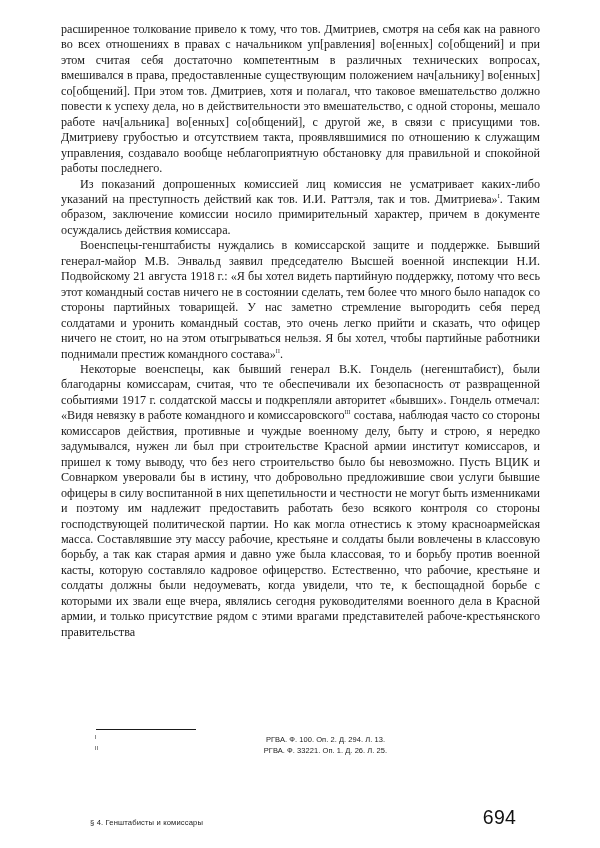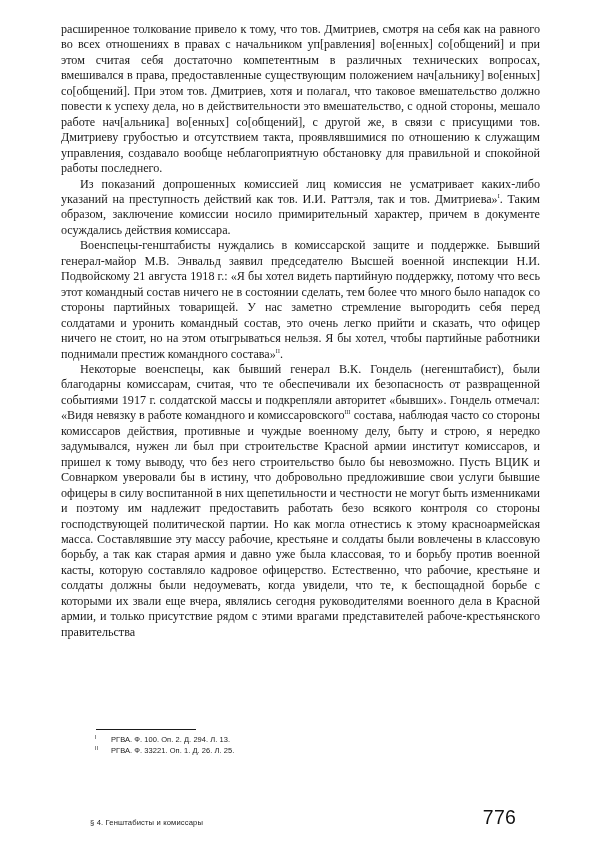--- a/index.html
+++ b/index.html
@@ -51,20 +51,21 @@
     width: 100px;
     height: 0;
     border-top: 1px solid #1a1a1a;
     margin: 0 0 4px 35px;
   }
   .footnotes {
     font-family: "Liberation Sans", "DejaVu Sans", sans-serif;
     font-size: 7.5px;
     line-height: 11.4px;
     color: #1a1a1a;
+    text-align: center;
   }
   .fn-row {
     display: block;
     position: relative;
     padding-left: 50px;
     min-height: 11.4px;
   }
   .fn-mark {
     position: absolute;
     left: 34px;
@@ -140,16 +141,16 @@
         <span class="fn-mark">II</span>
         <span class="fn-text">РГВА. Ф. 33221. Оп. 1. Д. 26. Л. 25.</span>
       </div>
 
 
     </div>
   </div>
 
   <div class="page-footer">
     <div class="footer-section">§ 4. Генштабисты и комиссары</div>
-    <div class="footer-pageno">776</div>
+    <div class="footer-pageno">694</div>
   </div>
 
 </div>
 
 </body></html>

